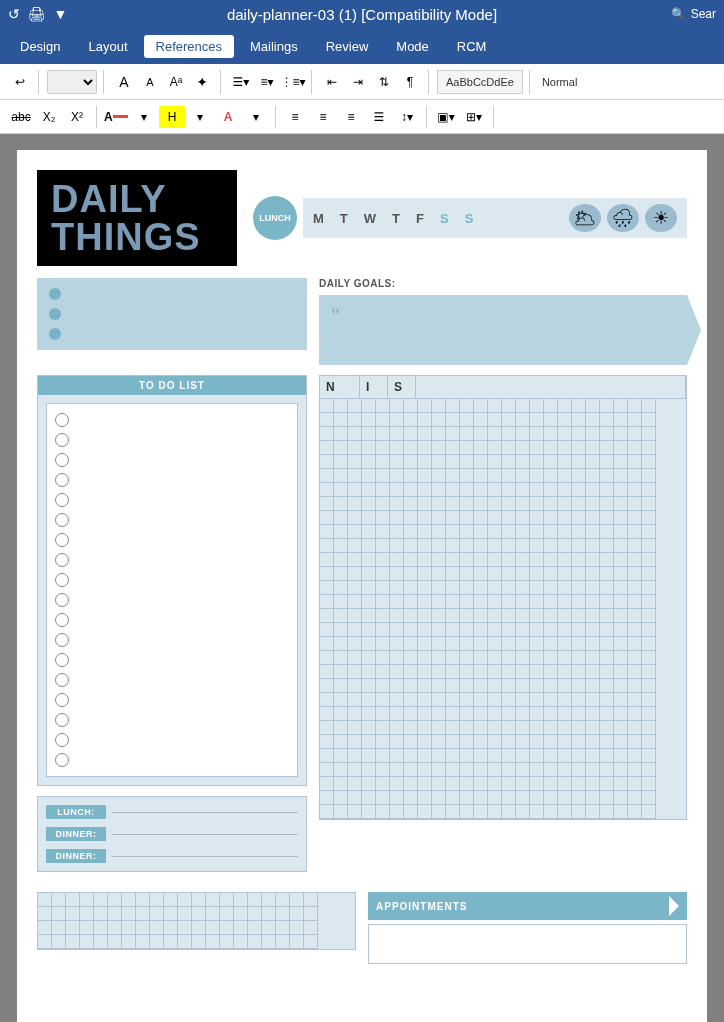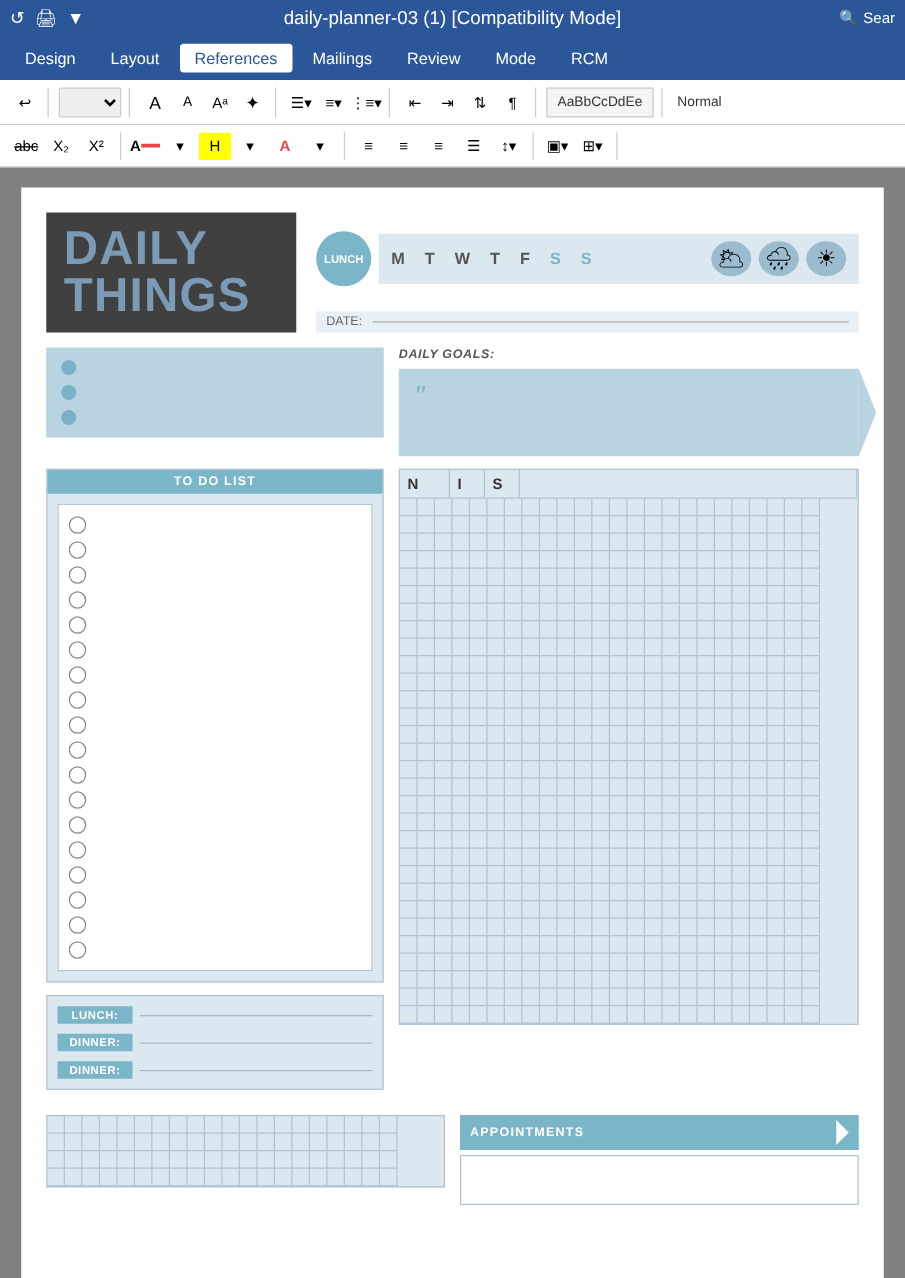--- a/index.html
+++ b/index.html
@@ -149,21 +149,21 @@
       min-height: 880px;
     }
 
     
     .planner-header {
       display: flex;
       gap: 16px;
       margin-bottom: 12px;
     }
     .planner-title {
-      background: #404040;
+      background: #000000;
       padding: 10px 18px 10px 14px;
       min-width: 200px;
     }
     .planner-title h1 {
       font-size: 38px;
       font-weight: 900;
       color: #7a9ab5;
       line-height: 1;
       letter-spacing: 1px;
     }
@@ -487,42 +487,38 @@
             </div>
 
             <div class="weather-icons">
               <div class="weather-icon" style="font-size:18px;background:#9abcce;">🌥</div>
               <div class="weather-icon" style="font-size:18px;background:#9abcce;">🌧</div>
               <div class="weather-icon" style="font-size:18px;background:#9abcce;">☀</div>
             </div>
           </div>
         </div>
 
-        <div class="date-row">
-          <span>DATE:</span>
-          <div class="date-line"></div>
-        </div>
       </div>
     </div>
 
     <div class="two-col">
       <div class="left-col priorities-section">
         <div class="priorities-box">
           <div class="priority-item">
             <div class="priority-dot"></div>
           </div>
           <div class="priority-item">
             <div class="priority-dot"></div>
           </div>
           <div class="priority-item">
             <div class="priority-dot"></div>
           </div>
         </div>
       </div>
-      <div class="right-col" style="position:relative;font-style:italic;">
+      <div class="right-col" style="position:relative;">
         <div class="goals-label">DAILY GOALS:</div>
         <div class="goals-box">
           <div class="quote-mark">"</div>
           <div class="goals-arrow"></div>
         </div>
       </div>
     </div>
 
     <div class="two-col" style="align-items:flex-start;">
 

